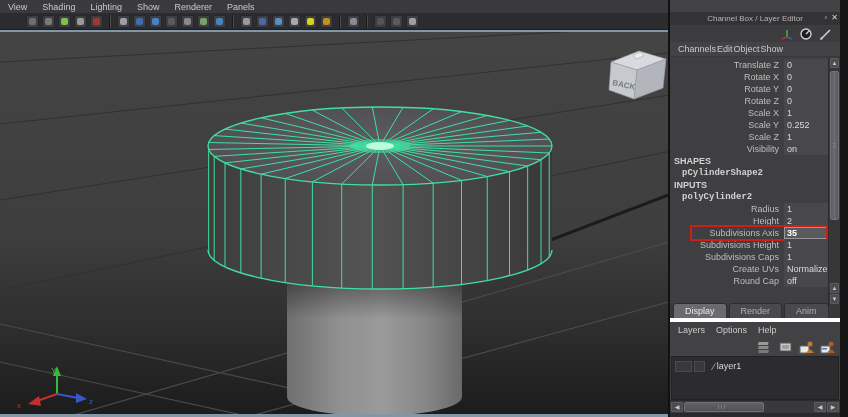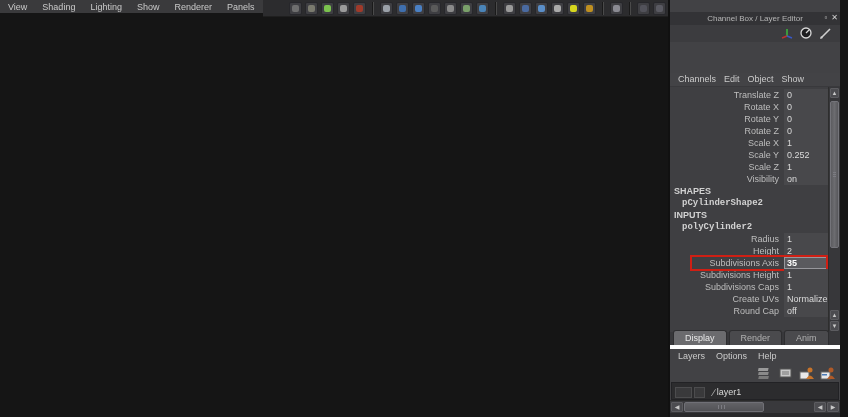--- a/index.html
+++ b/index.html
@@ -1,21 +1,21 @@
 <!DOCTYPE html>
 <html><head>
 <meta charset="utf-8">
 <style>
   * { margin:0; padding:0; box-sizing:border-box; }
   html,body { background:#0e0e0e; }
   .app { width:848px; height:417px; display:flex; background:#151515;
          font-family:"Liberation Sans", sans-serif; position:relative; overflow:hidden;
          -webkit-font-smoothing:antialiased; }
   
-  .left { width:668px; display:flex; }
+  .left { width:668px; display:flex; flex-direction:column; }
   .menubar { height:13px; background:#3a3a3c; display:flex; align-items:center;
              gap:15px; padding:0 8px; font-size:9px; color:#c9c9c9; }
   .mb-item { cursor:default; white-space:nowrap; }
   .toolbar { height:17px; background:#2c2c2e; display:flex; align-items:center;
              gap:3px; padding:0 4px 0 26px; border-bottom:1px solid #1f1f1f; }
   .tb-icon { width:13px; height:13px; background:#3e3e42; border:1px solid #27272b;
              border-radius:2px; display:flex; align-items:center; justify-content:center; }
   .tb-icon i { width:7px; height:7px; border-radius:2px; display:block; background:#777; }
   .tb-icon.sep { width:2px; height:13px; background:#1a1a1a; border:none; border-right:1px solid #4a4a4a; border-radius:0; margin:0 3px; }
   .vp-canvas { position:relative; height:387px; border-top:2px solid #8296a8;
@@ -28,22 +28,22 @@
   
   .divider { width:2px; background:#111; }
   .right { width:170px; display:flex; flex-direction:column; background:#424245;
            font-size:9px; color:#c0c0c0; }
   .rp-title { height:13px; background:#333336; display:flex; align-items:center;
               justify-content:center; position:relative; font-size:8px; color:#b6b6b6;margin-top:12px; }
   .rp-winbtns { position:absolute; right:2px; top:1px; display:flex; gap:4px; font-size:8px; color:#d2d2d2; }
   .rp-winbtns span { cursor:default; }
   .rp-icons { height:17px; background:#3c3c3f; display:flex; justify-content:flex-end;
               align-items:center; gap:7px; padding-right:8px; }
-  .rp-menus { height:15px; background:#434346; display:flex; gap:8px; padding:0 8px;
-              align-items:center; color:#cbcbcb; border-bottom:1px solid #39393c;margin-top:31px; }
+  .rp-menus { height:15px; background:#434346; display:flex; gap:1px; padding:0 8px;
+              align-items:center; color:#cbcbcb; border-bottom:1px solid #39393c; }
   .ch-area { height:248px; background:#3f3f42; display:flex; }
   .ch-rows { flex:1; padding-top:2px; overflow:hidden; }
   .ch-row { height:12px; display:flex; align-items:center; position:relative; }
   .ch-label { flex:1; text-align:right; padding-right:5px; color:#bdbdbd; white-space:nowrap; overflow:hidden; }
   .ch-value { width:44px; color:#dadada; background:#48484b; padding-left:3px; height:12px;
               line-height:12px; white-space:nowrap; overflow:hidden; }
   .ch-value.empty { visibility:hidden; }
   .t-header .ch-label { text-align:left; font-weight:bold; padding-left:4px; color:#d2d2d2; }
   .t-node   .ch-label { text-align:left; font-weight:bold; padding-left:12px; color:#d2d2d2;font-family:Liberation Mono, monospace; }
   .t-highlight .ch-value { background:#5a5a5e; color:#ffffff; font-weight:bold;

